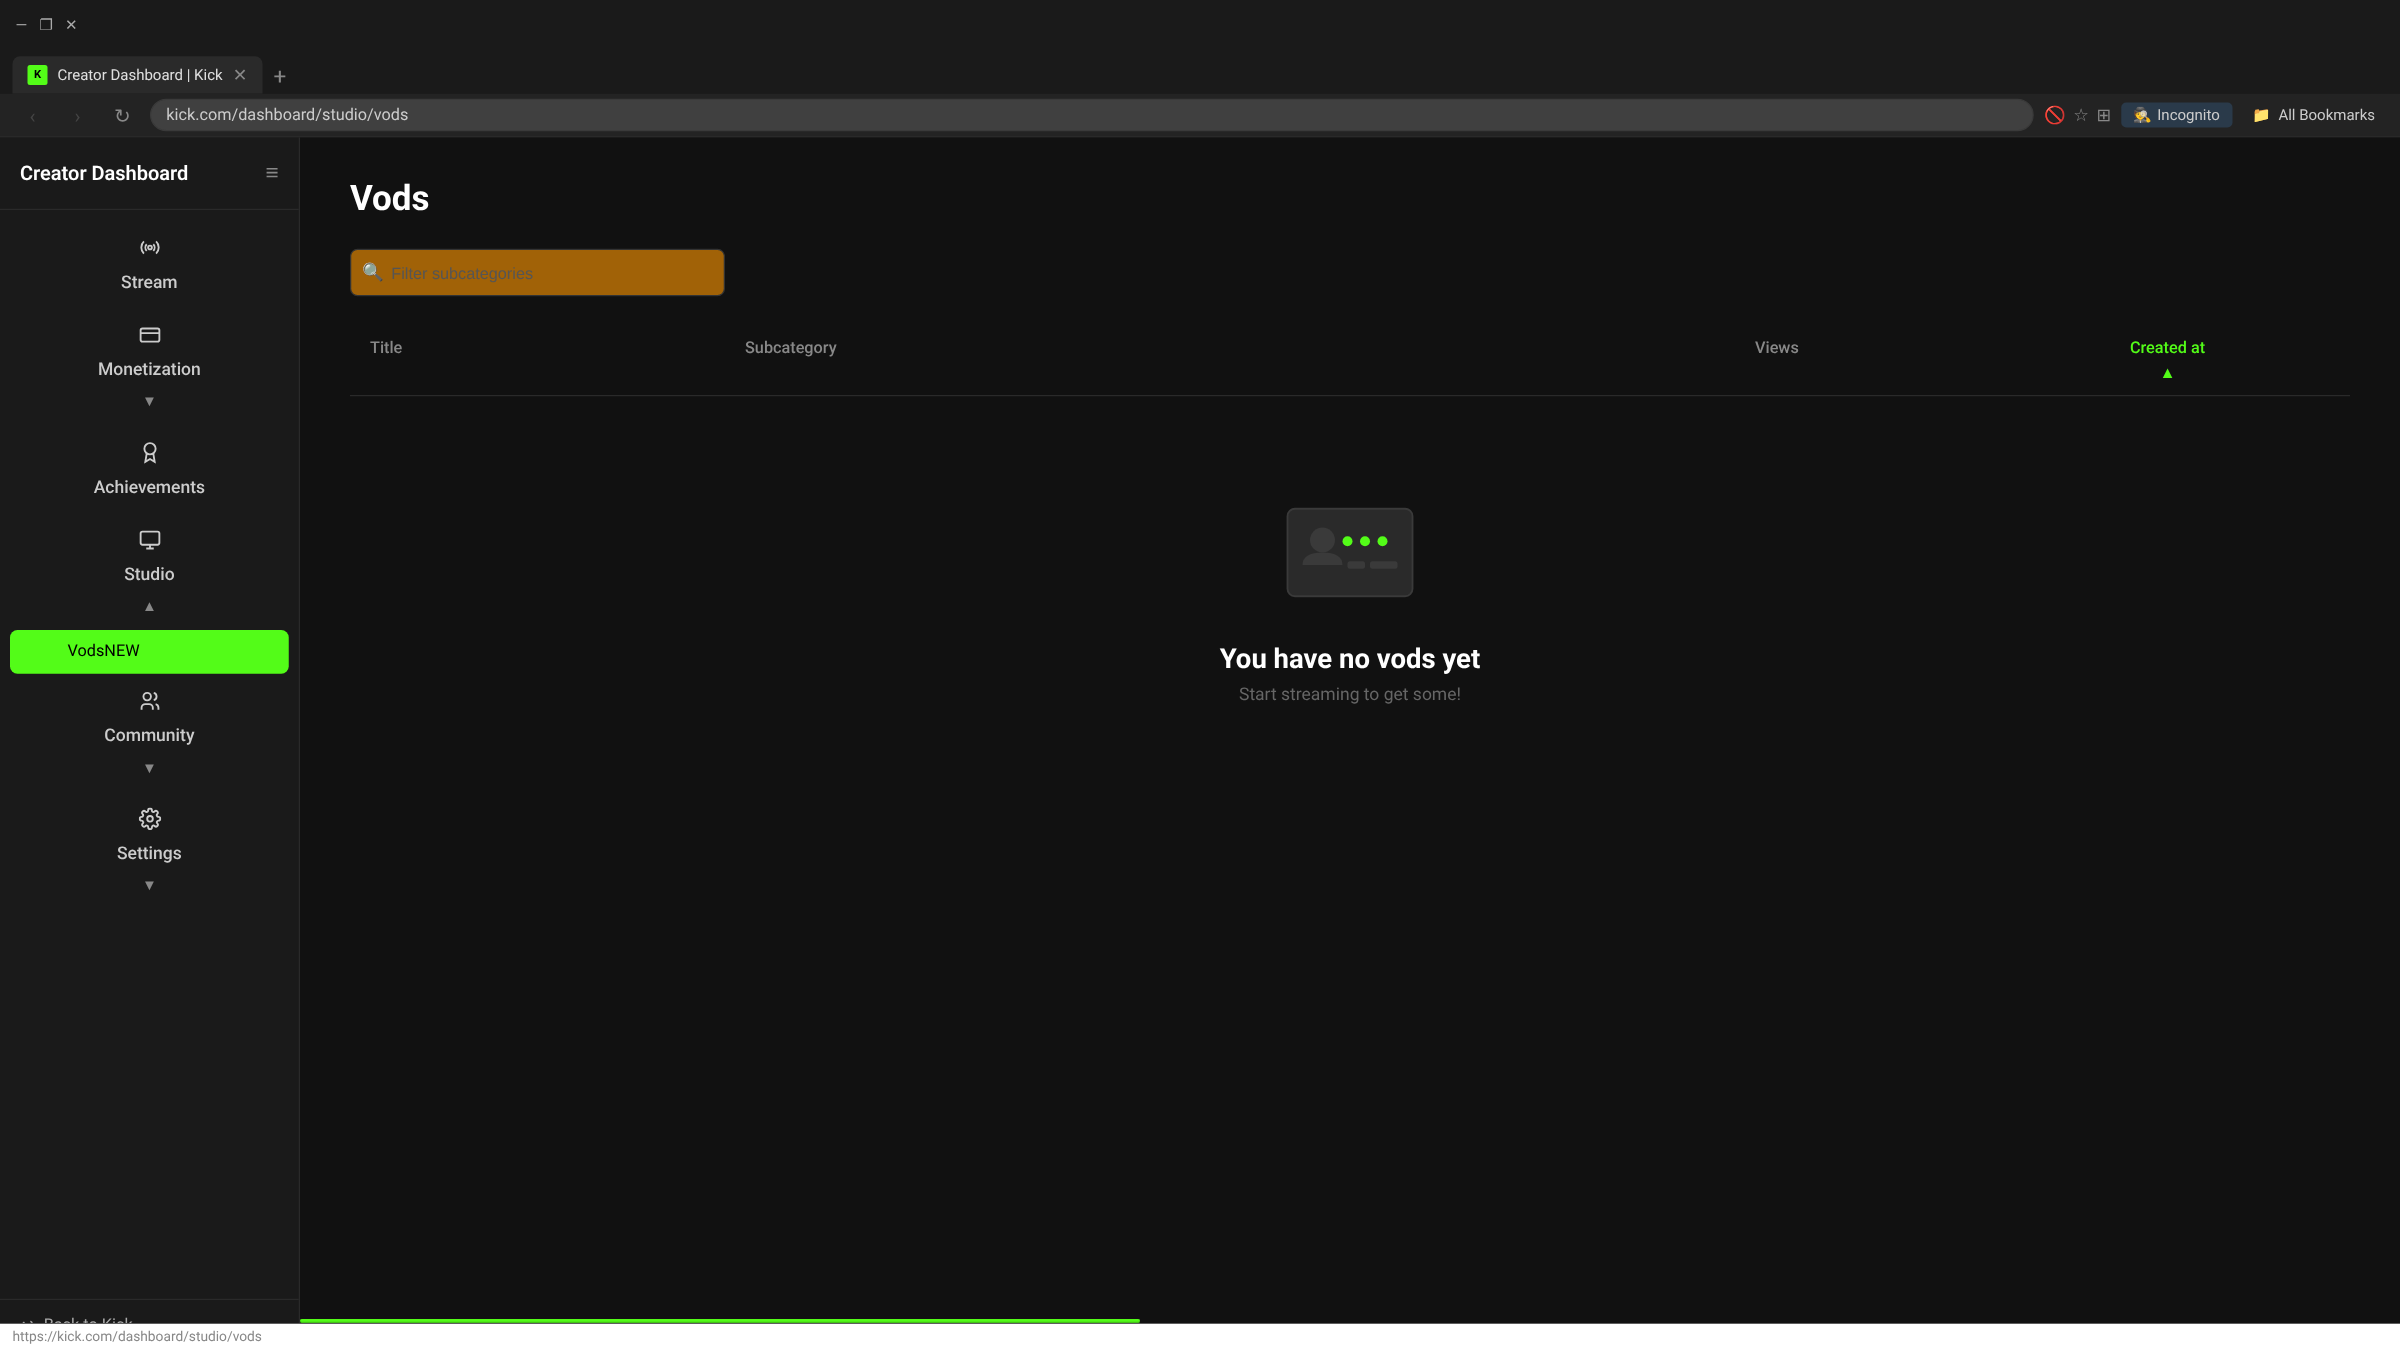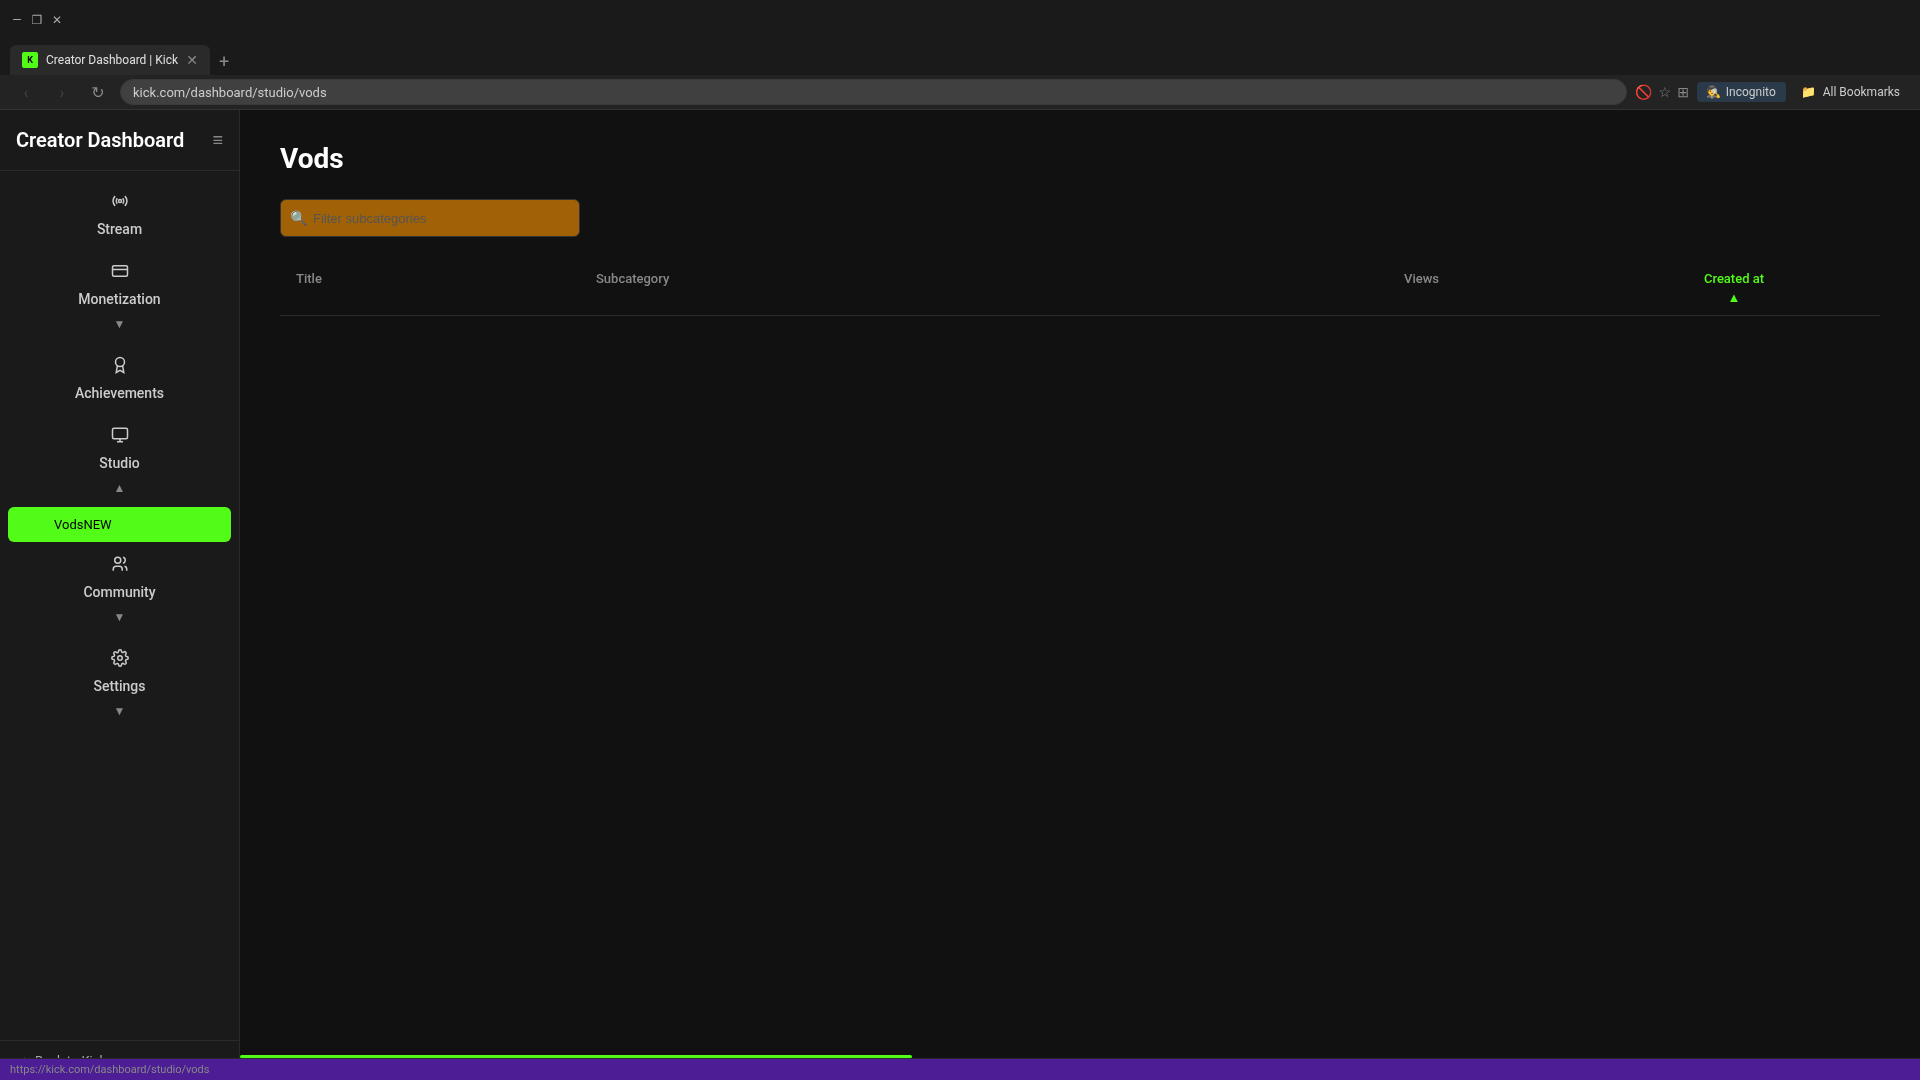--- a/index.html
+++ b/index.html
@@ -24,21 +24,21 @@
     .addr-icon { color: #888; font-size: 14px; cursor: pointer; }
     .bookmarks-area { display: flex; align-items: center; gap: 6px; color: #ccc; font-size: 12px; padding: 0 8px; }
     .profile-btn { background: #2a3a4a; border-radius: 4px; padding: 3px 10px; font-size: 12px; color: #ccc; cursor: pointer; display: flex; align-items: center; gap: 4px; }
 
     
     .app-layout { display: flex; height: calc(1080px - 110px); }
 
     
     .sidebar { width: 240px; background: #1a1a1a; border-right: 1px solid #2a2a2a; display: flex; flex-direction: column; padding: 0; flex-shrink: 0; }
     .sidebar-header { display: flex; align-items: center; justify-content: space-between; padding: 18px 16px; border-bottom: 1px solid #2a2a2a; }
-    .sidebar-title { font-size: 20px; font-weight: 600; color: #fff; }
+    .sidebar-title { font-size: 16px; font-weight: 600; color: #fff; }
     .sidebar-toggle { color: #888; cursor: pointer; font-size: 18px; }
     .sidebar-nav { flex: 1; padding: 8px 0; overflow-y: auto; }
     .nav-item { display: flex; align-items: center; padding: 12px 16px; gap: 10px; cursor: pointer; color: #ccc; font-size: 14px; transition: background 0.15s; flex-direction: column; }
     .nav-item .nav-icon { width: 20px; height: 20px; display: flex; align-items: center; justify-content: center; font-size: 16px; flex-shrink: 0; }
     .nav-item .nav-label { flex: 1; font-weight: 500; }
     .nav-item .chevron { font-size: 12px; color: #888; }
     .nav-sub-item { display: flex; align-items: center; padding: 10px 16px 10px 46px; cursor: pointer; color: #ccc; font-size: 13px; margin: 0 8px; border-radius: 6px; }
     .nav-sub-item.active { background: #53fc18; color: #000; }
     .sidebar-footer { padding: 12px 16px; border-top: 1px solid #2a2a2a; }
     .back-to-kick { display: flex; align-items: center; gap: 8px; color: #aaa; font-size: 13px; cursor: pointer; }
@@ -56,21 +56,21 @@
     .table-col.sort-active { color: #53fc18; display: flex; align-items: center; gap: 4px; cursor: pointer; flex-direction: column; }
     .empty-state { display: flex; flex-direction: column; align-items: center; justify-content: center; padding: 80px 0; }
     .empty-icon { margin-bottom: 24px; }
     .empty-title { font-size: 22px; font-weight: 700; color: #fff; margin-bottom: 8px; }
     .empty-sub { font-size: 14px; color: #666; }
 
     
     .vod-placeholder-svg { width: 120px; height: 90px; }
 
     
-    .status-bar { position: fixed; bottom: 0; left: 0; right: 0; height: 22px; background: #4c1d95; border-top: 1px solid #2a2a2a; display: flex; align-items: center; padding: 0 10px; font-size: 11px; color: #888; }
+    .status-bar { position: fixed; bottom: 0; left: 0; right: 0; height: 22px; background: #ffffff; border-top: 1px solid #2a2a2a; display: flex; align-items: center; padding: 0 10px; font-size: 11px; color: #888; }
     .progress-bar { position: fixed; bottom: 22px; left: 240px; right: 0; height: 3px; background: transparent; }
     .progress-bar-fill { height: 100%; width: 40%; background: #53fc18; border-radius: 2px; }
   </style>
 </head>
 <body>
 
 <div class="browser-chrome">
 
   <div class="title-bar">
     <div class="title-bar-left">
@@ -219,20 +219,40 @@
     <div class="table-header">
       <span class="table-col">Title</span>
       <span class="table-col">Subcategory</span>
       <span class="table-col">Views</span>
       <span class="table-col sort-active">
         <span>Created at</span>
         <span style="color:#53fc18;">▲</span>
       </span>
     </div>
 
+    <div class="empty-state">
+      <div class="empty-icon">
+        <svg class="vod-placeholder-svg" viewBox="0 0 120 90" xmlns="http://www.w3.org/2000/svg">
+
+          <rect x="10" y="10" width="100" height="70" rx="6" fill="#2a2a2a" stroke="#3a3a3a" stroke-width="1.5"></rect>
+
+          <circle cx="38" cy="35" r="10" fill="#3a3a3a"></circle>
+          <path d="M22 55 Q22 45 38 45 Q54 45 54 55" fill="#3a3a3a"></path>
+
+          <circle cx="58" cy="36" r="4" fill="#53fc18"></circle>
+          <circle cx="72" cy="36" r="4" fill="#53fc18"></circle>
+          <circle cx="86" cy="36" r="4" fill="#53fc18"></circle>
+
+          <rect x="58" y="52" width="14" height="6" rx="2" fill="#3a3a3a"></rect>
+          <rect x="76" y="52" width="22" height="6" rx="2" fill="#3a3a3a"></rect>
+        </svg>
+      </div>
+      <div class="empty-title">You have no vods yet</div>
+      <div class="empty-sub">Start streaming to get some!</div>
+    </div>
   </div>
 </div>
 
 <div class="status-bar">
   <span>https://kick.com/dashboard/studio/vods</span>
 </div>
 
 <div class="progress-bar">
   <div class="progress-bar-fill"></div>
 </div>

